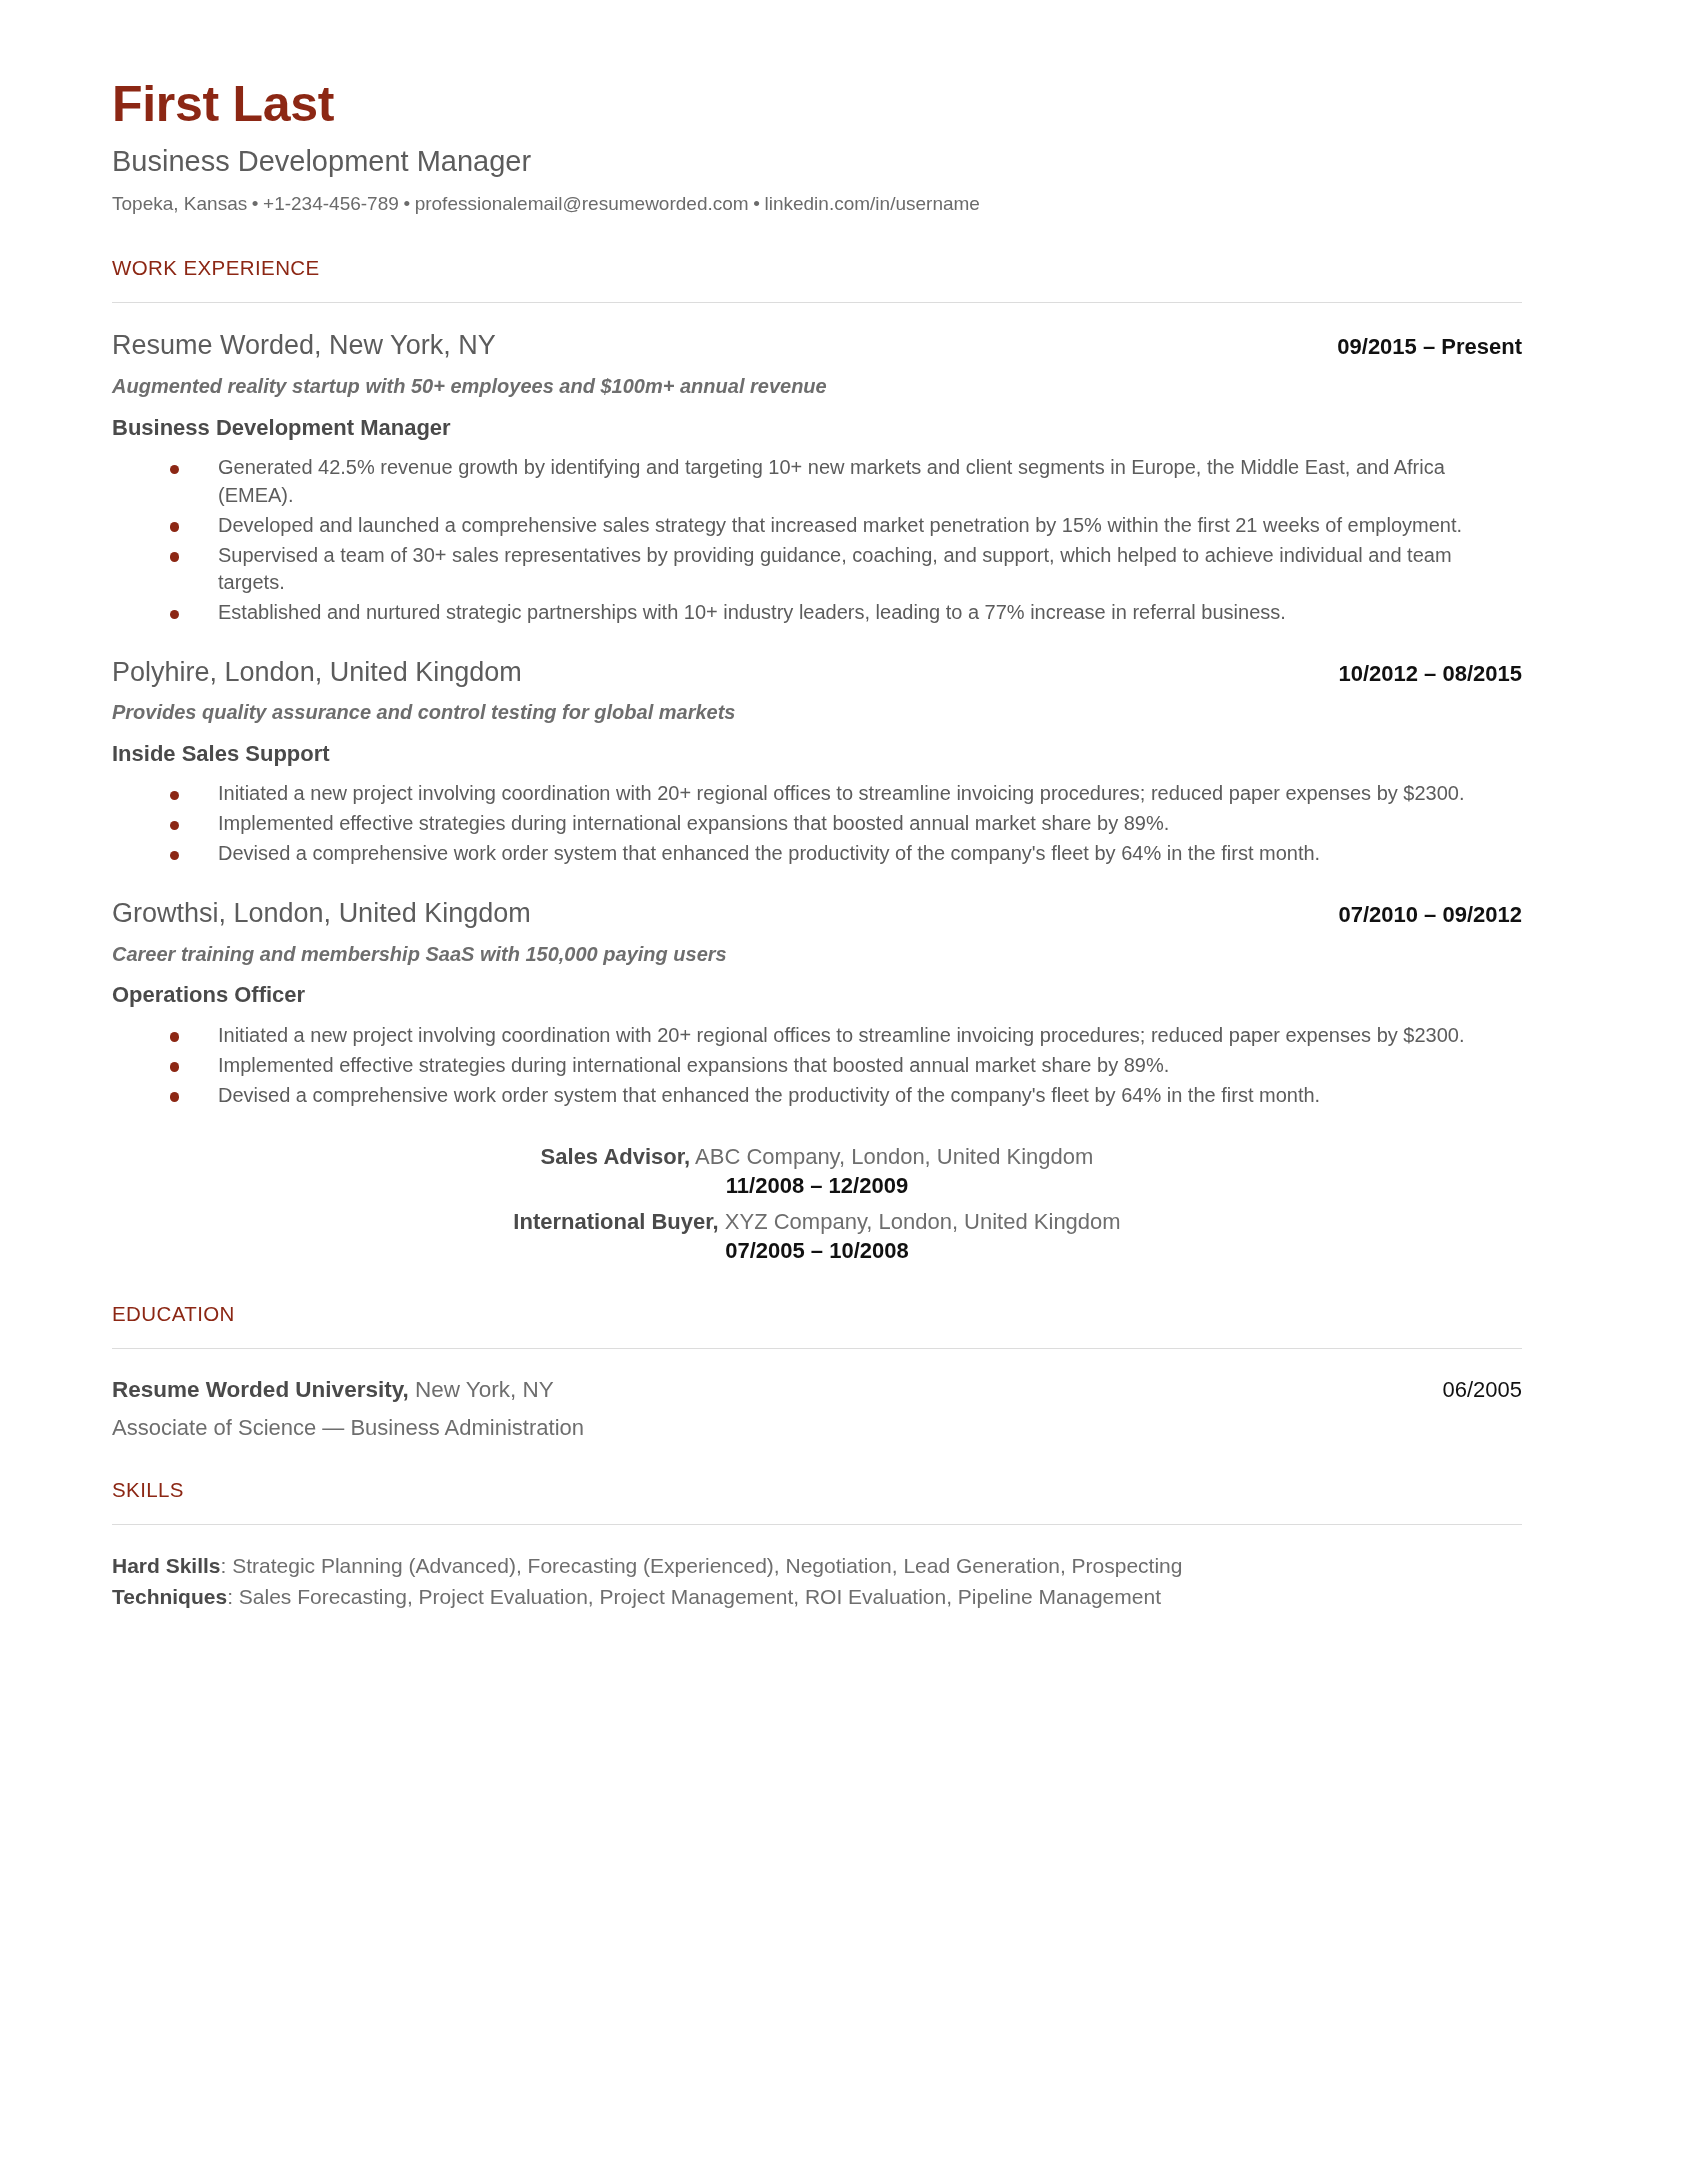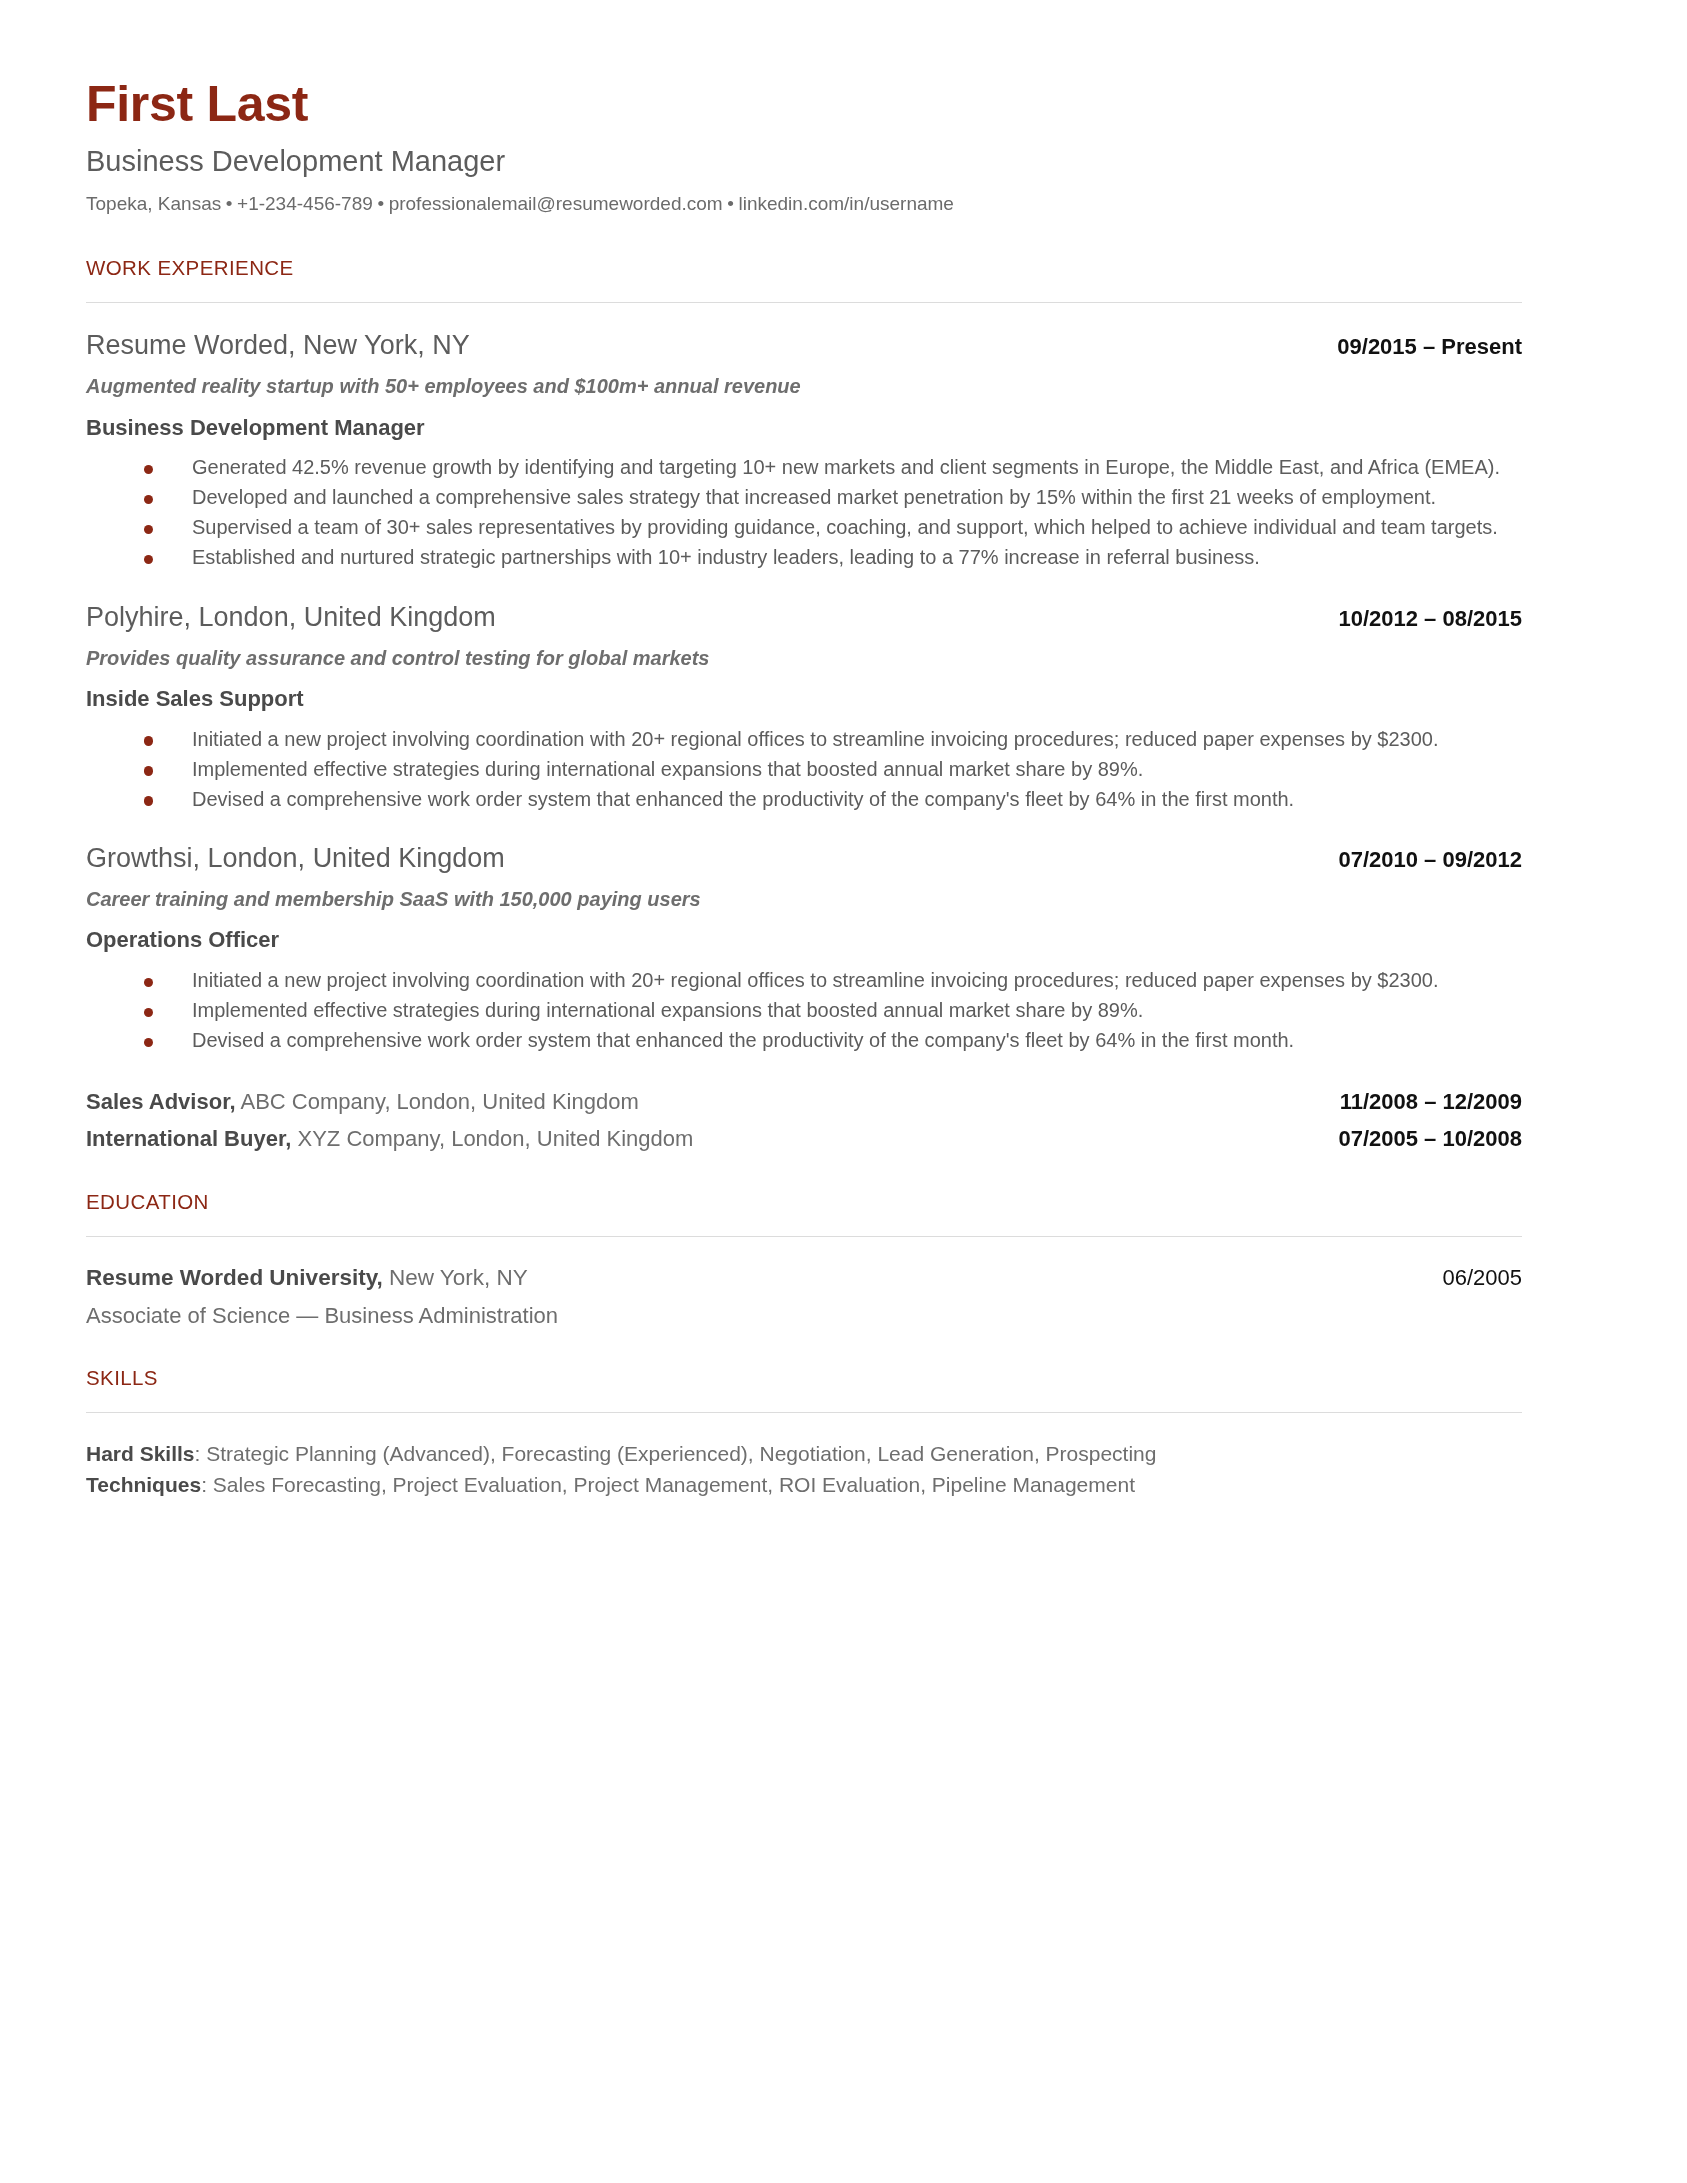--- a/index.html
+++ b/index.html
@@ -13,21 +13,21 @@
     font-family: "Liberation Sans", sans-serif;
     -webkit-font-smoothing: antialiased;
   }
 
   .page {
     position: relative;
     width: 1687px;
     height: 2183px;
     background: #ffffff;
     box-sizing: border-box;
-    padding: 79px 165px 0 86px;
+    padding: 79px 165px 0 112px;
   }
 
   
   .name {
     color: #8C2714;
     font-size: 50px;
     font-weight: bold;
     line-height: 1.0;
     letter-spacing: -0.3px;
     margin: 0 0 17px 0;
@@ -133,20 +133,21 @@
   }
 
   
   .mini-jobs { margin-top: 34px; }
   .mini-job {
     display: flex;
     justify-content: space-between;
     align-items: center;
     width: 100%;
     margin-bottom: 8px;
+    flex-direction: column;
   }
   .mini-left {
     font-size: 22px;
     line-height: 1.3;
     color: #6E6E6E;
     font-weight: 400;
   }
   .mini-left .role {
     color: #4A4A4A;
     font-weight: bold;

